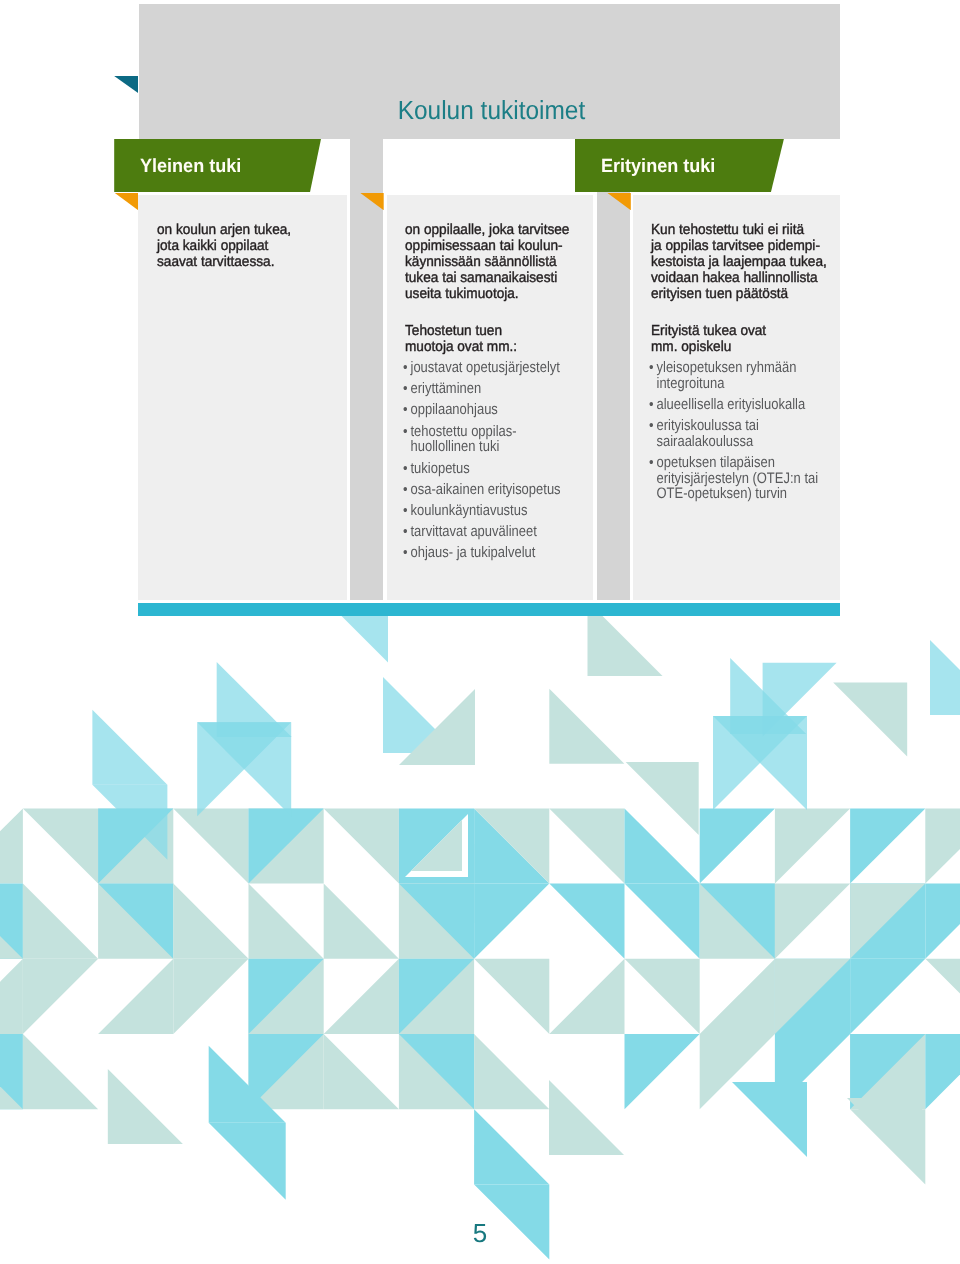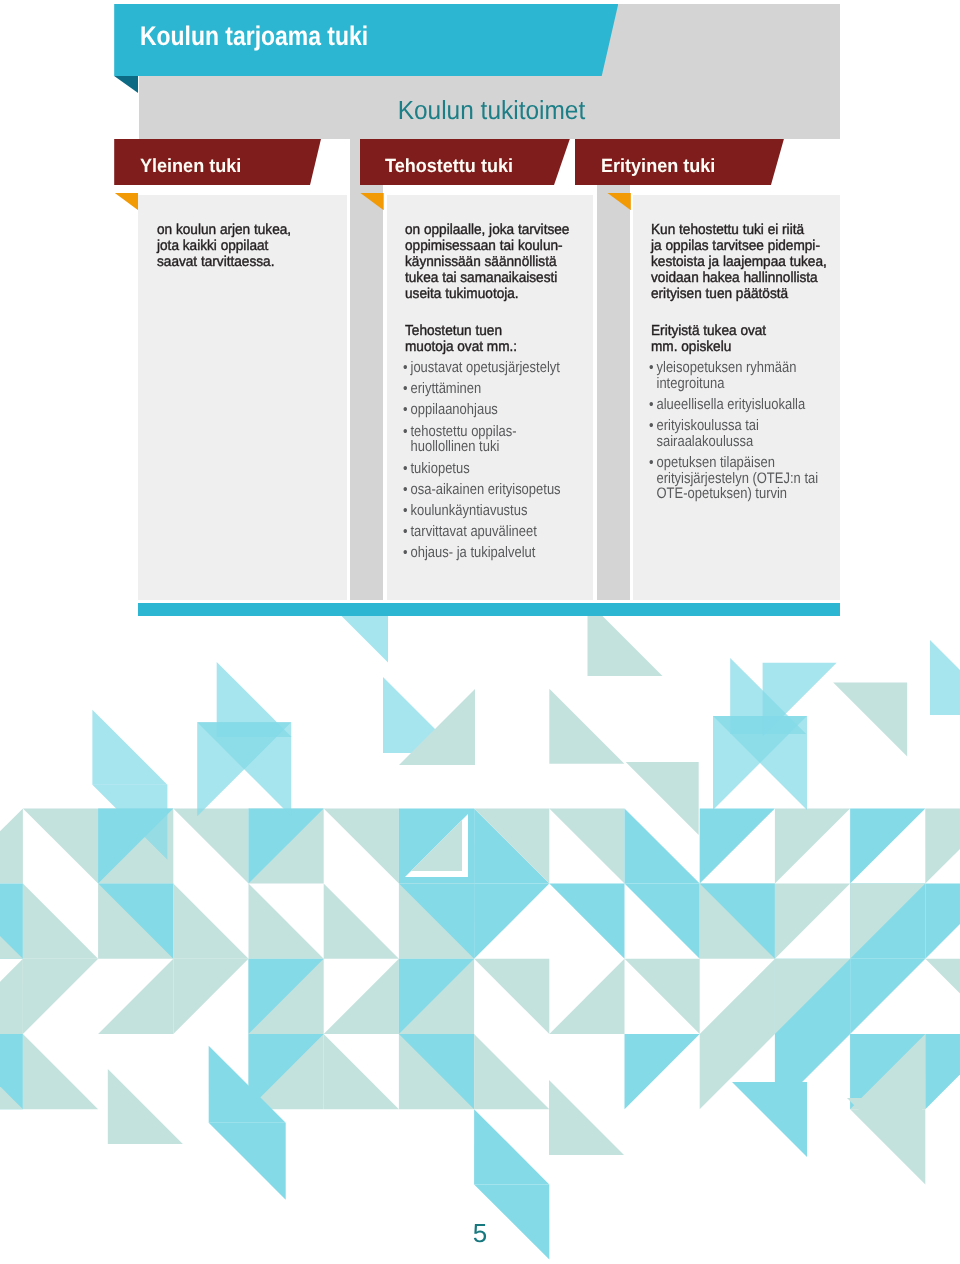--- a/index.html
+++ b/index.html
@@ -22,21 +22,21 @@
       transform:scaleX(0.853);transform-origin:0 0;line-height:1;}
   .title-fold{position:absolute;left:114.2px;top:75.9px;width:23.9px;height:17px;
       background:#0c6a84;clip-path:polygon(0 0,100% 0,100% 100%);}
   .subtitle{position:absolute;left:141px;top:110px;width:701px;text-align:center;
       color:#1c7e86;font-size:26.2px;white-space:pre;line-height:0;}
   .subtitle span{display:inline-block;transform:scaleX(0.934);}
 
   
   .col-body{position:absolute;top:195px;height:404.5px;background:#efefef;}
   .col-divider{position:absolute;top:139px;width:33px;height:460.5px;background:#d4d4d4;}
-  .col-banner{position:absolute;top:138.9px;height:46px;background:#7f1d1d;}
+  .col-banner{position:absolute;top:138.9px;height:53px;background:#4d7c0f;}
   .col-banner-text{position:absolute;top:18.5px;left:25.8px;color:#fffdf5;font-size:19.1px;
       font-weight:bold;white-space:pre;line-height:1;
       transform:scaleX(0.945);transform-origin:0 0;}
   .col-fold{position:absolute;top:192.6px;width:24px;height:17.6px;background:#f19a06;
       clip-path:polygon(0 0,100% 0,100% 100%);}
 
   .bottom-bar{position:absolute;left:137.9px;top:602.8px;width:702.4px;height:13.3px;background:#2cb6d1;}
 
   
   .tx{position:absolute;white-space:pre;line-height:16.1px;transform-origin:0 0;}
@@ -149,41 +149,35 @@
       <polygon points="462,204 462,255 411,255" fill="#c4e2dd"></polygon>
       <polygon points="107.8,453 107.8,528 182.8,528" fill="#c4e2dd"></polygon>
       <polygon points="208.7,429.79999999999995 208.7,506.79999999999995 285.7,506.79999999999995" fill="#84dae7"></polygon>
       <polygon points="208.7,506.79999999999995 285.7,506.79999999999995 285.7,583.8" fill="#84dae7"></polygon>
       <polygon points="549,464 549,539 624,539" fill="#c4e2dd"></polygon>
       <polygon points="732,466 807,466 807,541" fill="#84dae7"></polygon>
       <polygon points="847,482 922,482 922,557" fill="#c4e2dd"></polygon>
     </svg>
 
   <div class="grey-panel"></div>
-  <div class="title-banner">
-    <span class="title-banner-text">Koulun tarjoama tuki</span>
-  </div>
   <div class="title-fold"></div>
   <div class="subtitle"><span>Koulun tukitoimet</span></div>
 
   <div class="col-divider" style="left:350px"></div>
   <div class="col-divider" style="left:597px"></div>
 
   <div class="col-body" style="left:138px;width:208.6px"></div>
   <div class="col-body" style="left:386.6px;width:206.2px"></div>
   <div class="col-body" style="left:633.4px;width:206.6px"></div>
 
   <div class="col-banner" style="left:114.2px;width:206.8px;clip-path:polygon(0 0,100% 0,94.7% 100%,0 100%)">
     <span class="col-banner-text">Yleinen tuki</span>
   </div>
   <div class="col-fold" style="left:114.2px"></div>
 
-  <div class="col-banner" style="left:359.7px;width:210.1px;clip-path:polygon(0 0,100% 0,92.5% 100%,0 100%)">
-    <span class="col-banner-text">Tehostettu tuki</span>
-  </div>
   <div class="col-fold" style="left:359.7px"></div>
 
   <div class="col-banner" style="left:575px;width:208.9px;clip-path:polygon(0 0,100% 0,93.8% 100%,0 100%)">
     <span class="col-banner-text">Erityinen tuki</span>
   </div>
   <div class="col-fold" style="left:606.8px"></div>
 
   <div class="tx para" style="left:156.9px;top:221.8px">on koulun arjen tukea,<br>jota kaikki oppilaat<br>saavat tarvittaessa.</div>
 
   <div class="tx para" style="left:404.6px;top:221.8px">on oppilaalle, joka tarvitsee<br>oppimisessaan tai koulun-<br>käynnissään säännöllistä<br>tukea tai samanaikaisesti<br>useita tukimuotoja.</div>

